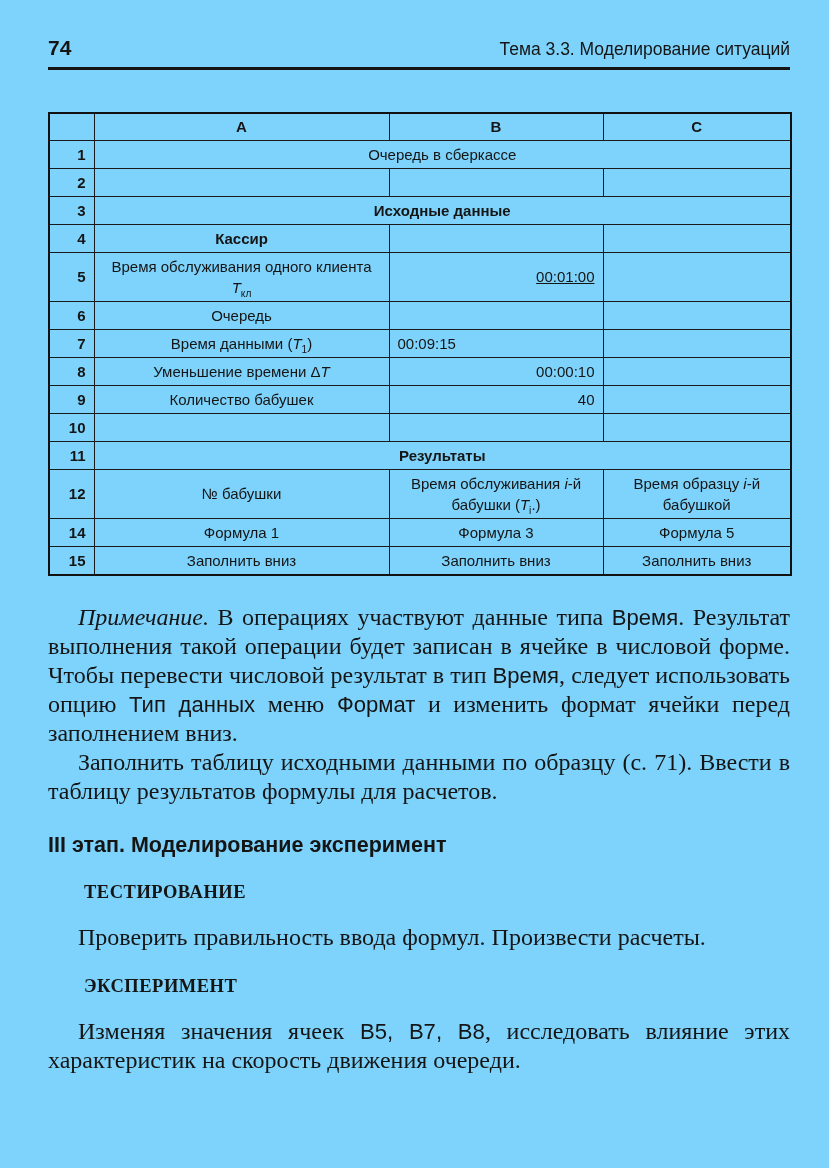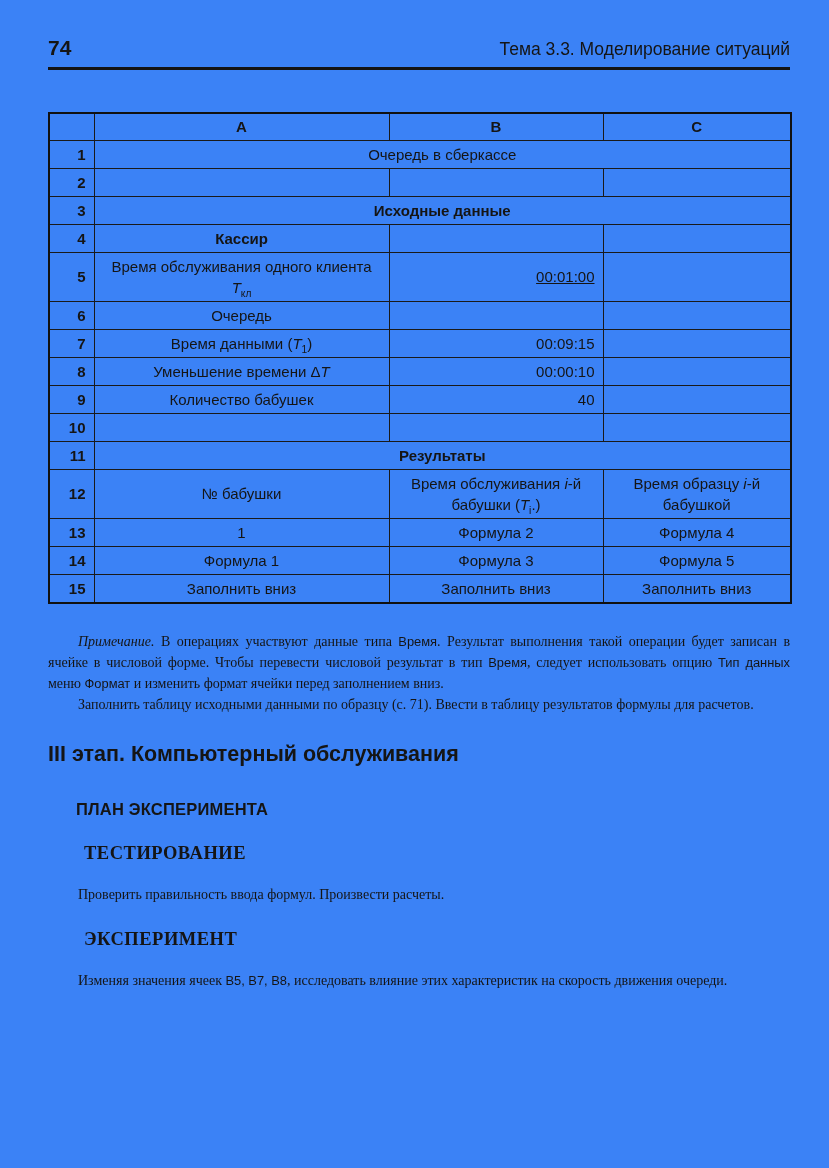--- a/index.html
+++ b/index.html
@@ -1,21 +1,21 @@
 <!DOCTYPE html>
 <html lang="ru"><head>
 <meta charset="utf-8">
 <style>
   * { box-sizing: border-box; margin: 0; padding: 0; }
   html, body { background: #e8e8e6; }
   .page {
     position: relative;
     width: 829px; height: 1168px;
     margin: 0 auto;
-    background: #3b82f6;
+    background: #7dd3fc;
     color: #151515;
     padding: 36px 39px 0 48px;
     overflow: hidden;
     font-family: "Liberation Serif", serif;
   }
   
   .runhead {
     display: flex; justify-content: space-between; align-items: flex-end;
     border-bottom: 3px solid #141414;
     padding-bottom: 7px;
@@ -41,21 +41,21 @@
   table.sheet { border: 2.5px solid #111; }
   table.sheet thead th {
     text-align: center; font-weight: bold; height: 27px; padding: 2px 4px;
   }
   td.rownum { text-align: right; font-weight: bold; padding-right: 6px; }
   td.cell { height: 28px; text-align: center; }
   td.bold { font-weight: bold; }
   .it { font-style: italic; }
   .sub { font-size: 0.68em; vertical-align: sub; line-height: 0; }
   
-  .bodytext { font-size: 14px; line-height: 21px; text-align: justify; }
+  .bodytext { font-size: 24px; line-height: 29px; text-align: justify; }
   p.para { text-indent: 30px; }
   .note { margin-top: 27px; }
   .sans { font-family: "Liberation Sans", sans-serif; font-size: 0.92em; }
   .stage-heading {
     margin-top: 27px;
     font-family: "Liberation Sans", sans-serif;
     font-weight: bold; font-size: 21.5px;
   }
   .plan-heading {
     margin-top: 33px; margin-left: 28px;
@@ -123,21 +123,21 @@
         </tr>
         <tr>
           <td class="rownum">6</td>
           <td class="cell">Очередь</td>
           <td class="cell"></td>
           <td class="cell"></td>
         </tr>
         <tr>
           <td class="rownum">7</td>
           <td class="cell"><span>Время данными (</span><span class="it">T</span><span class="sub">1</span><span>)</span></td>
-          <td class="cell" style="text-align: right;">00:09:15</td>
+          <td class="cell" style="text-align: left;">00:09:15</td>
           <td class="cell"></td>
         </tr>
         <tr>
           <td class="rownum">8</td>
           <td class="cell"><span>Уменьшение времени Δ</span><span class="it">T</span></td>
           <td class="cell" style="text-align: right;">00:00:10</td>
           <td class="cell"></td>
         </tr>
         <tr>
           <td class="rownum">9</td>
@@ -155,48 +155,41 @@
           <td class="rownum">11</td>
           <td class="cell bold" colspan="3">Результаты</td>
         </tr>
         <tr>
           <td class="rownum">12</td>
           <td class="cell">№ бабушки</td>
           <td class="cell"><span>Время обслуживания </span><span class="it">i</span><span>-й бабушки (</span><span class="it">T</span><span class="sub">i</span><span>.)</span></td>
           <td class="cell"><span>Время образцу </span><span class="it">i</span><span>-й бабушкой</span></td>
         </tr>
         <tr>
-          <td class="rownum">13</td>
-          <td class="cell">1</td>
-          <td class="cell">Формула 2</td>
-          <td class="cell">Формула 4</td>
-        </tr>
-        <tr>
           <td class="rownum">14</td>
           <td class="cell">Формула 1</td>
           <td class="cell">Формула 3</td>
           <td class="cell">Формула 5</td>
         </tr>
         <tr>
           <td class="rownum">15</td>
           <td class="cell">Заполнить вниз</td>
           <td class="cell">Заполнить вниз</td>
           <td class="cell">Заполнить вниз</td>
         </tr>
       </tbody>
   </table>
 
   <div class="bodytext">
     <p class="para note"><span class="it">Примечание.</span><span> В операциях участвуют данные типа </span><span class="sans">Время</span><span>. Результат выполнения такой операции будет записан в ячейке в числовой форме. Чтобы перевести числовой результат в тип </span><span class="sans">Время</span><span>, следует использовать опцию </span><span class="sans">Тип данных</span><span> меню </span><span class="sans">Формат</span><span> и изменить формат ячейки перед заполнением вниз.</span></p>
     <p class="para">Заполнить таблицу исходными данными по образцу (с. 71). Ввести в таблицу результатов формулы для расчетов.</p>
   </div>
 
-  <h1 class="stage-heading">III этап. Компьютерный обслуживания</h1>
+  <h1 class="stage-heading">III этап. Моделирование эксперимент</h1>
 
-  <h2 class="plan-heading">ПЛАН ЭКСПЕРИМЕНТА</h2>
 
   <h2 class="serif-heading">ТЕСТИРОВАНИЕ</h2>
   <div class="bodytext after-heading">
     <p class="para">Проверить правильность ввода формул. Произвести расчеты.</p>
   </div>
 
   <h2 class="serif-heading">ЭКСПЕРИМЕНТ</h2>
   <div class="bodytext after-heading">
     <p class="para"><span>Изменяя значения ячеек </span><span class="sans">B5, B7, B8</span><span>, исследовать влияние этих характеристик на скорость движения очереди.</span></p>
   </div>

